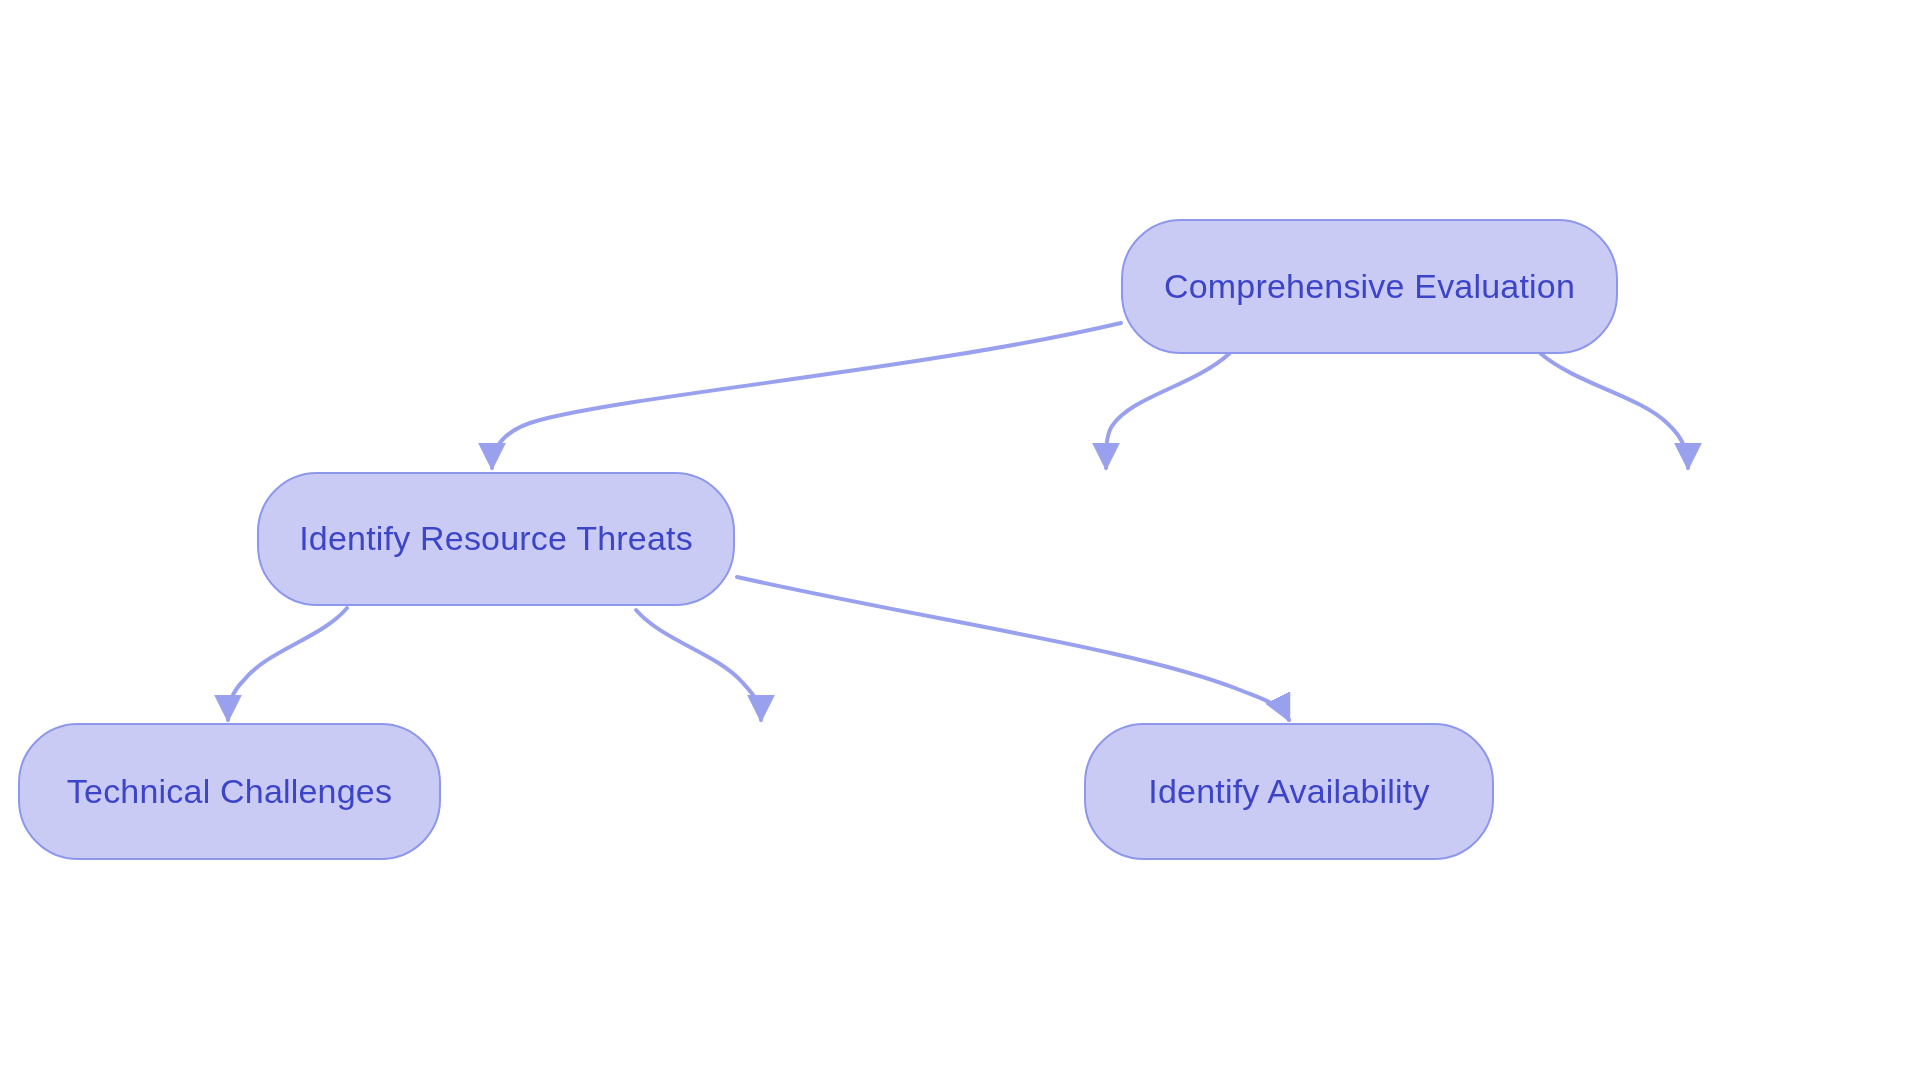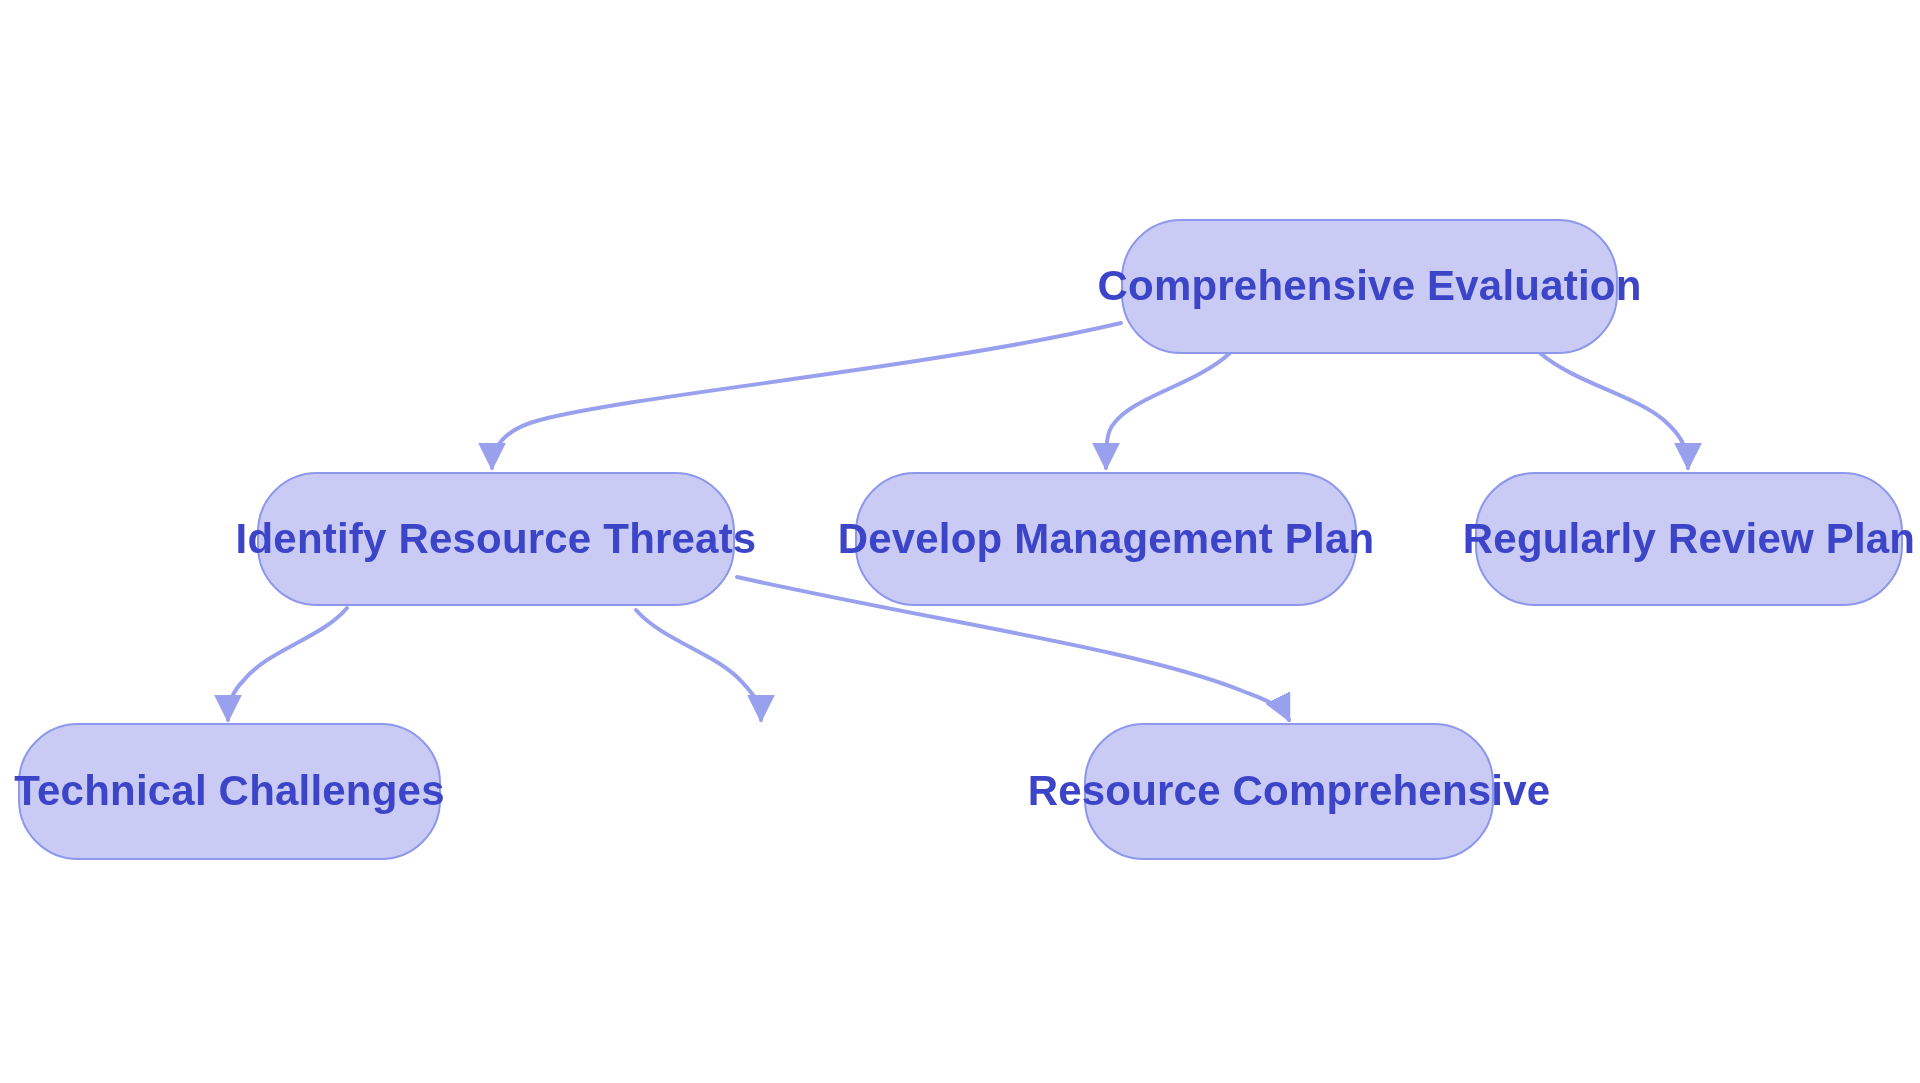--- a/index.html
+++ b/index.html
@@ -44,25 +44,24 @@
     display:flex;
     align-items:center;
     justify-content:center;
     background:var(--node-fill);
     border:2px solid var(--node-border);
     border-radius:60px;
     text-align:center;
   }
   .node .label{
     color:var(--text);
-    font-size:42px;
+    font-size:34px;
     line-height:1.15;
     letter-spacing:0.2px;
     white-space:nowrap;
-    font-weight:bold;
   }
 </style>
 </head>
 <body>
 
 <div class="canvas">
 
   <svg class="edges" viewBox="0 0 1920 1083" xmlns="http://www.w3.org/2000/svg">
     <defs>
       <marker id="arrowhead" markerUnits="userSpaceOnUse" markerWidth="28" markerHeight="28" viewBox="0 0 10 10" refX="9" refY="5" orient="auto">
@@ -84,30 +83,24 @@
   </svg>
 
   <div class="node" style="left:1121px; top:219px; width:497px; height:135px;">
     <span class="label">Comprehensive Evaluation</span>
   </div>
 
   <div class="node" style="left:257px; top:472px; width:478px; height:134px;">
     <span class="label">Identify Resource Threats</span>
   </div>
 
-  <div class="node" style="left:855px; top:472px; width:502px; height:134px;">
-    <span class="label">Develop Management Plan</span>
-  </div>
 
-  <div class="node" style="left:1475px; top:472px; width:428px; height:134px;">
-    <span class="label">Regularly Review Plan</span>
-  </div>
 
   <div class="node" style="left:18px; top:723px; width:423px; height:137px;">
     <span class="label">Technical Challenges</span>
   </div>
 
 
   <div class="node" style="left:1084px; top:723px; width:410px; height:137px;">
-    <span class="label">Resource Comprehensive</span>
+    <span class="label">Identify Availability</span>
   </div>
 
 </div>
 
 </body></html>

